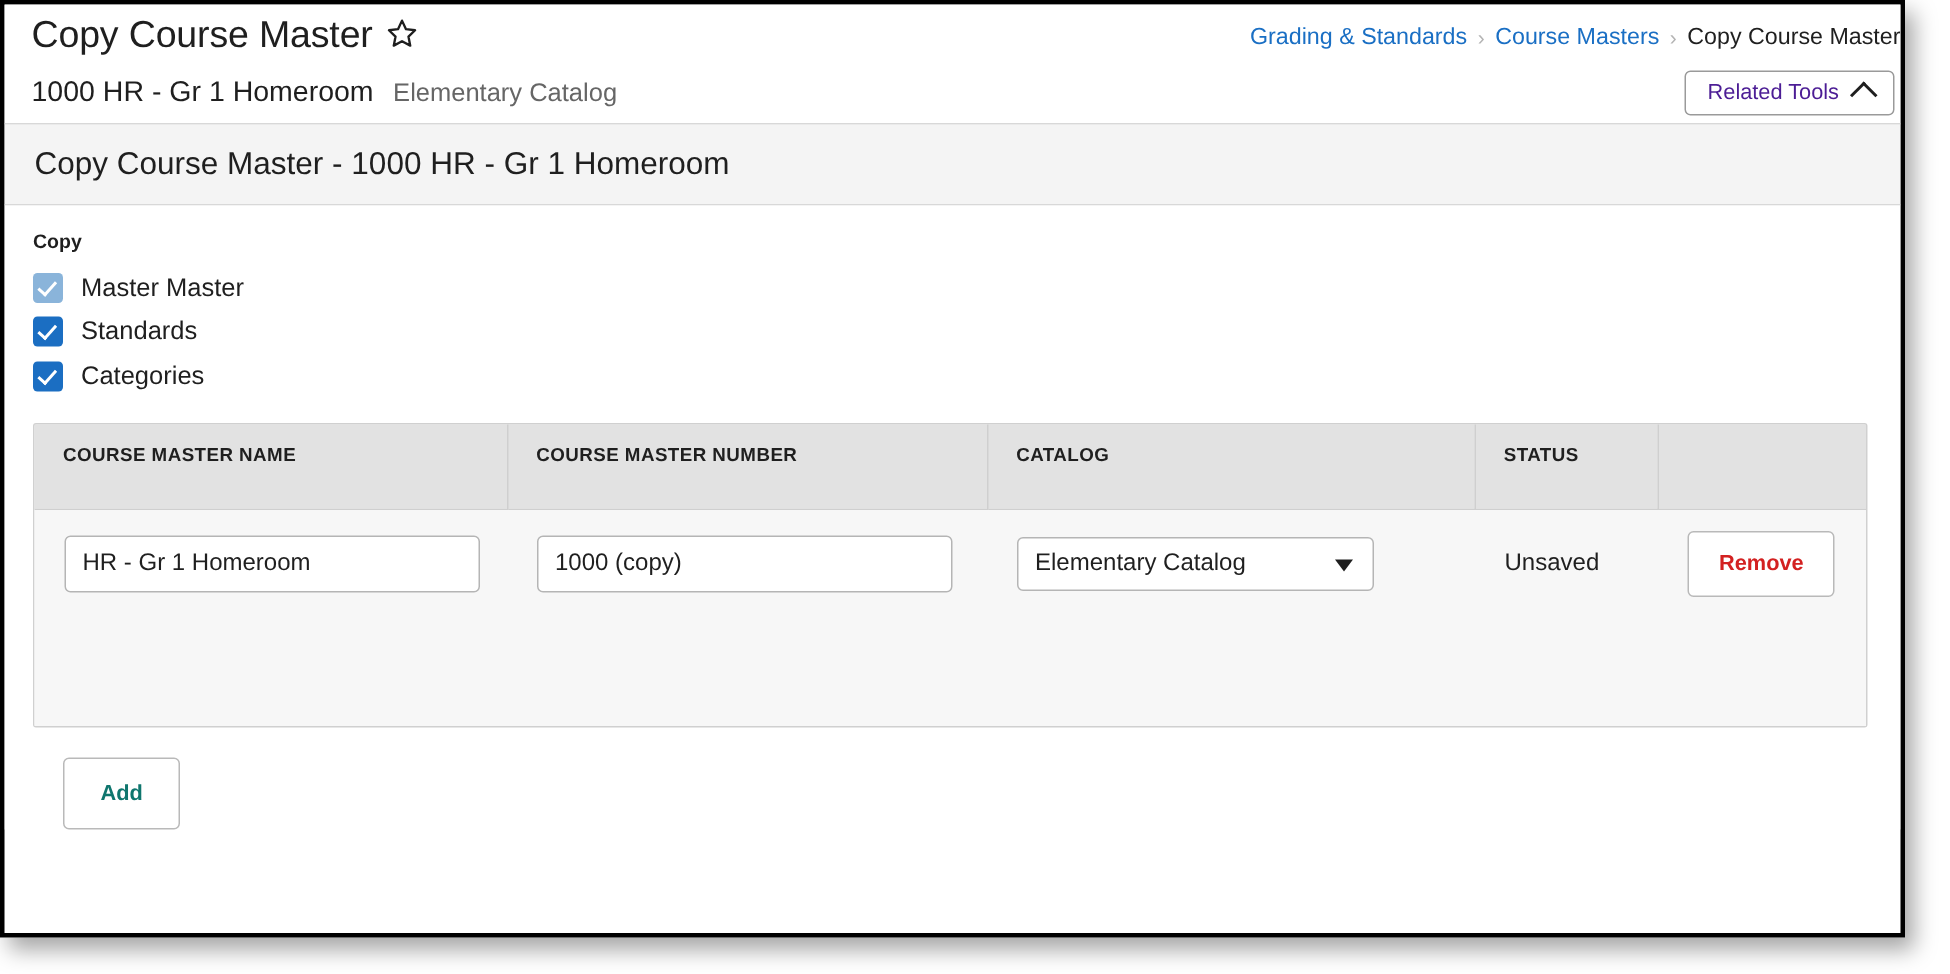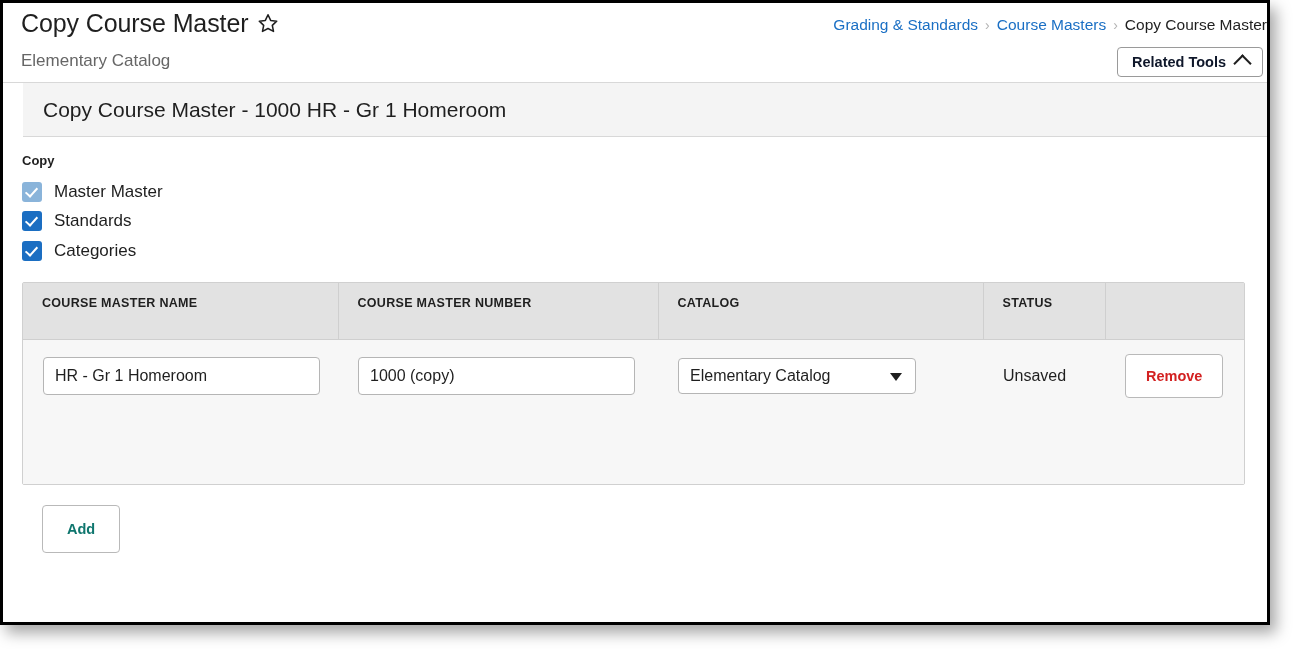--- a/index.html
+++ b/index.html
@@ -94,43 +94,42 @@
     right: 4px;
     top: 44px;
     display: flex;
     align-items: center;
     gap: 10px;
     border: 1px solid #9a9a9a;
     border-radius: 4px;
     background: #ffffff;
     padding: 5px 13px 6px 14px;
     font-size: 14.5px;
-    color: #0f172a;
-    font-weight: 700;
+    color: #4c1d95;
+    font-weight: 400;
     cursor: pointer;
   }
   .chev-up {
     display: inline-block;
     width: 11px; height: 11px;
     border-left: 2px solid #1f1f1f;
     border-top: 2px solid #1f1f1f;
     transform: rotate(45deg);
     margin-top: 4px;
   }
 
   
   .section-band {
     background: #f4f4f4;
     border-bottom: 1px solid #d8d8d8;
     height: 54px;
     display: flex;
     align-items: center;
     padding-left: 20px;
     box-sizing: border-box;
-    margin-left: 20px;
   }
   .section-band-title {
     font-size: 21px;
     color: #1f1f1f;
   }
 
   
   .body-area {
     padding: 16px 18px 0 19px;
     background: #ffffff;
@@ -299,20 +298,21 @@
     <div class="title-row">
       <span class="page-title">Copy Course Master</span>
       <span class="star-icon">
         <svg width="22" height="22" viewBox="0 0 24 24" fill="none" stroke="#1f1f1f" stroke-width="1.7" stroke-linejoin="round">
           <polygon points="12,3 14.9,9.2 21.5,10 16.7,14.6 18,21.2 12,18 6,21.2 7.3,14.6 2.5,10 9.1,9.2"></polygon>
         </svg>
       </span>
     </div>
 
     <div class="subtitle-row">
+      <span class="subtitle-main">1000 HR - Gr 1 Homeroom</span>
       <span class="subtitle-sub">Elementary Catalog</span>
     </div>
 
     <div class="breadcrumb">
       <span class="crumb-link">Grading &amp; Standards</span>
       <span class="crumb-sep">›</span>
       <span class="crumb-link">Course Masters</span>
       <span class="crumb-sep">›</span>
       <span class="crumb-current">Copy Course Master</span>
     </div>

